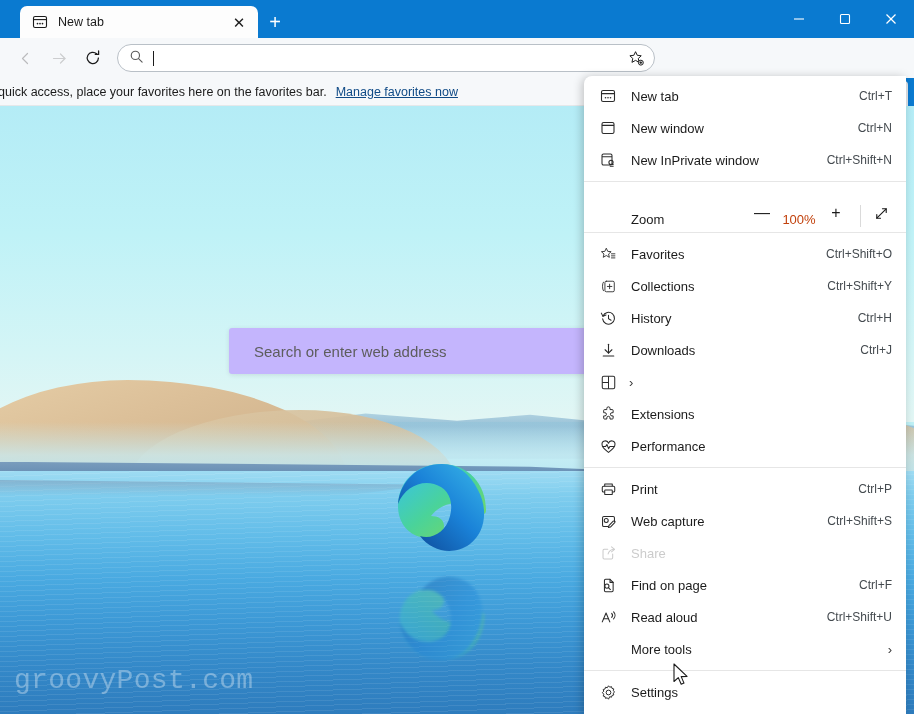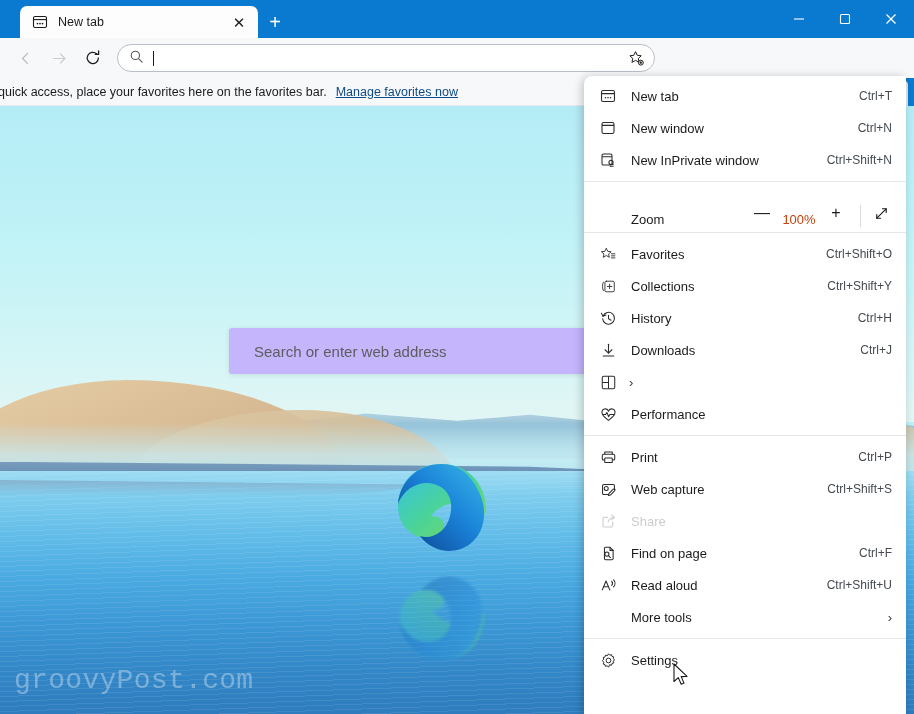--- a/index.html
+++ b/index.html
@@ -528,20 +528,29 @@
       <span class="mi-icon">
         <svg width="17" height="17" viewBox="0 0 18 18" fill="none" stroke="#2b2b2b" stroke-width="1.1">
           <rect x="2.4" y="2.4" width="13.2" height="13.2" rx="1.6"></rect>
           <line x1="9" y1="2.4" x2="9" y2="15.6"></line>
             <line x1="2.4" y1="9" x2="9" y2="9"></line>
         </svg>
       </span>
       <span class="mi-chevron">›</span>
     </div>
 
+    <div class="mi">
+      <span class="mi-icon">
+        <svg width="17" height="17" viewBox="0 0 18 18" fill="none" stroke="#2b2b2b" stroke-width="1.05" stroke-linejoin="round">
+          <path d="M7.2 2.6 a1.7 1.7 0 0 1 3.4 0 v1.2 h2.4 a.9 .9 0 0 1 .9 .9 v2.4 h-1.2 a1.7 1.7 0 0 0 0 3.4 h1.2 v2.4 a.9 .9 0 0 1 -.9 .9 h-2.4 v-1.2 a1.7 1.7 0 0 0 -3.4 0 v1.2 H4.8 a.9 .9 0 0 1 -.9 -.9 v-2.4 H5.1 a1.7 1.7 0 0 0 0 -3.4 H3.9 V4.7 a.9 .9 0 0 1 .9 -.9 H7.2 Z"></path>
+        </svg>
+      </span>
+      <span class="mi-label">Extensions</span>
+      <span class="mi-accel"></span>
+    </div>
 
     <div class="mi">
       <span class="mi-icon">
         <svg width="17" height="17" viewBox="0 0 18 18" fill="none" stroke="#2b2b2b" stroke-width="1.1" stroke-linecap="round" stroke-linejoin="round">
           <path d="M9 15.2 C5.2 12.4 2.2 10.3 2.2 7.2 A3.5 3.5 0 0 1 9 5.6 A3.5 3.5 0 0 1 15.8 7.2 C15.8 10.3 12.8 12.4 9 15.2 Z"></path>
           <path d="M3.1 9.1 H6 L7.3 6.8 L9.1 11.3 L10.4 9.1 H14.9"></path>
         </svg>
       </span>
       <span class="mi-label">Performance</span>
       <span class="mi-accel"></span>

